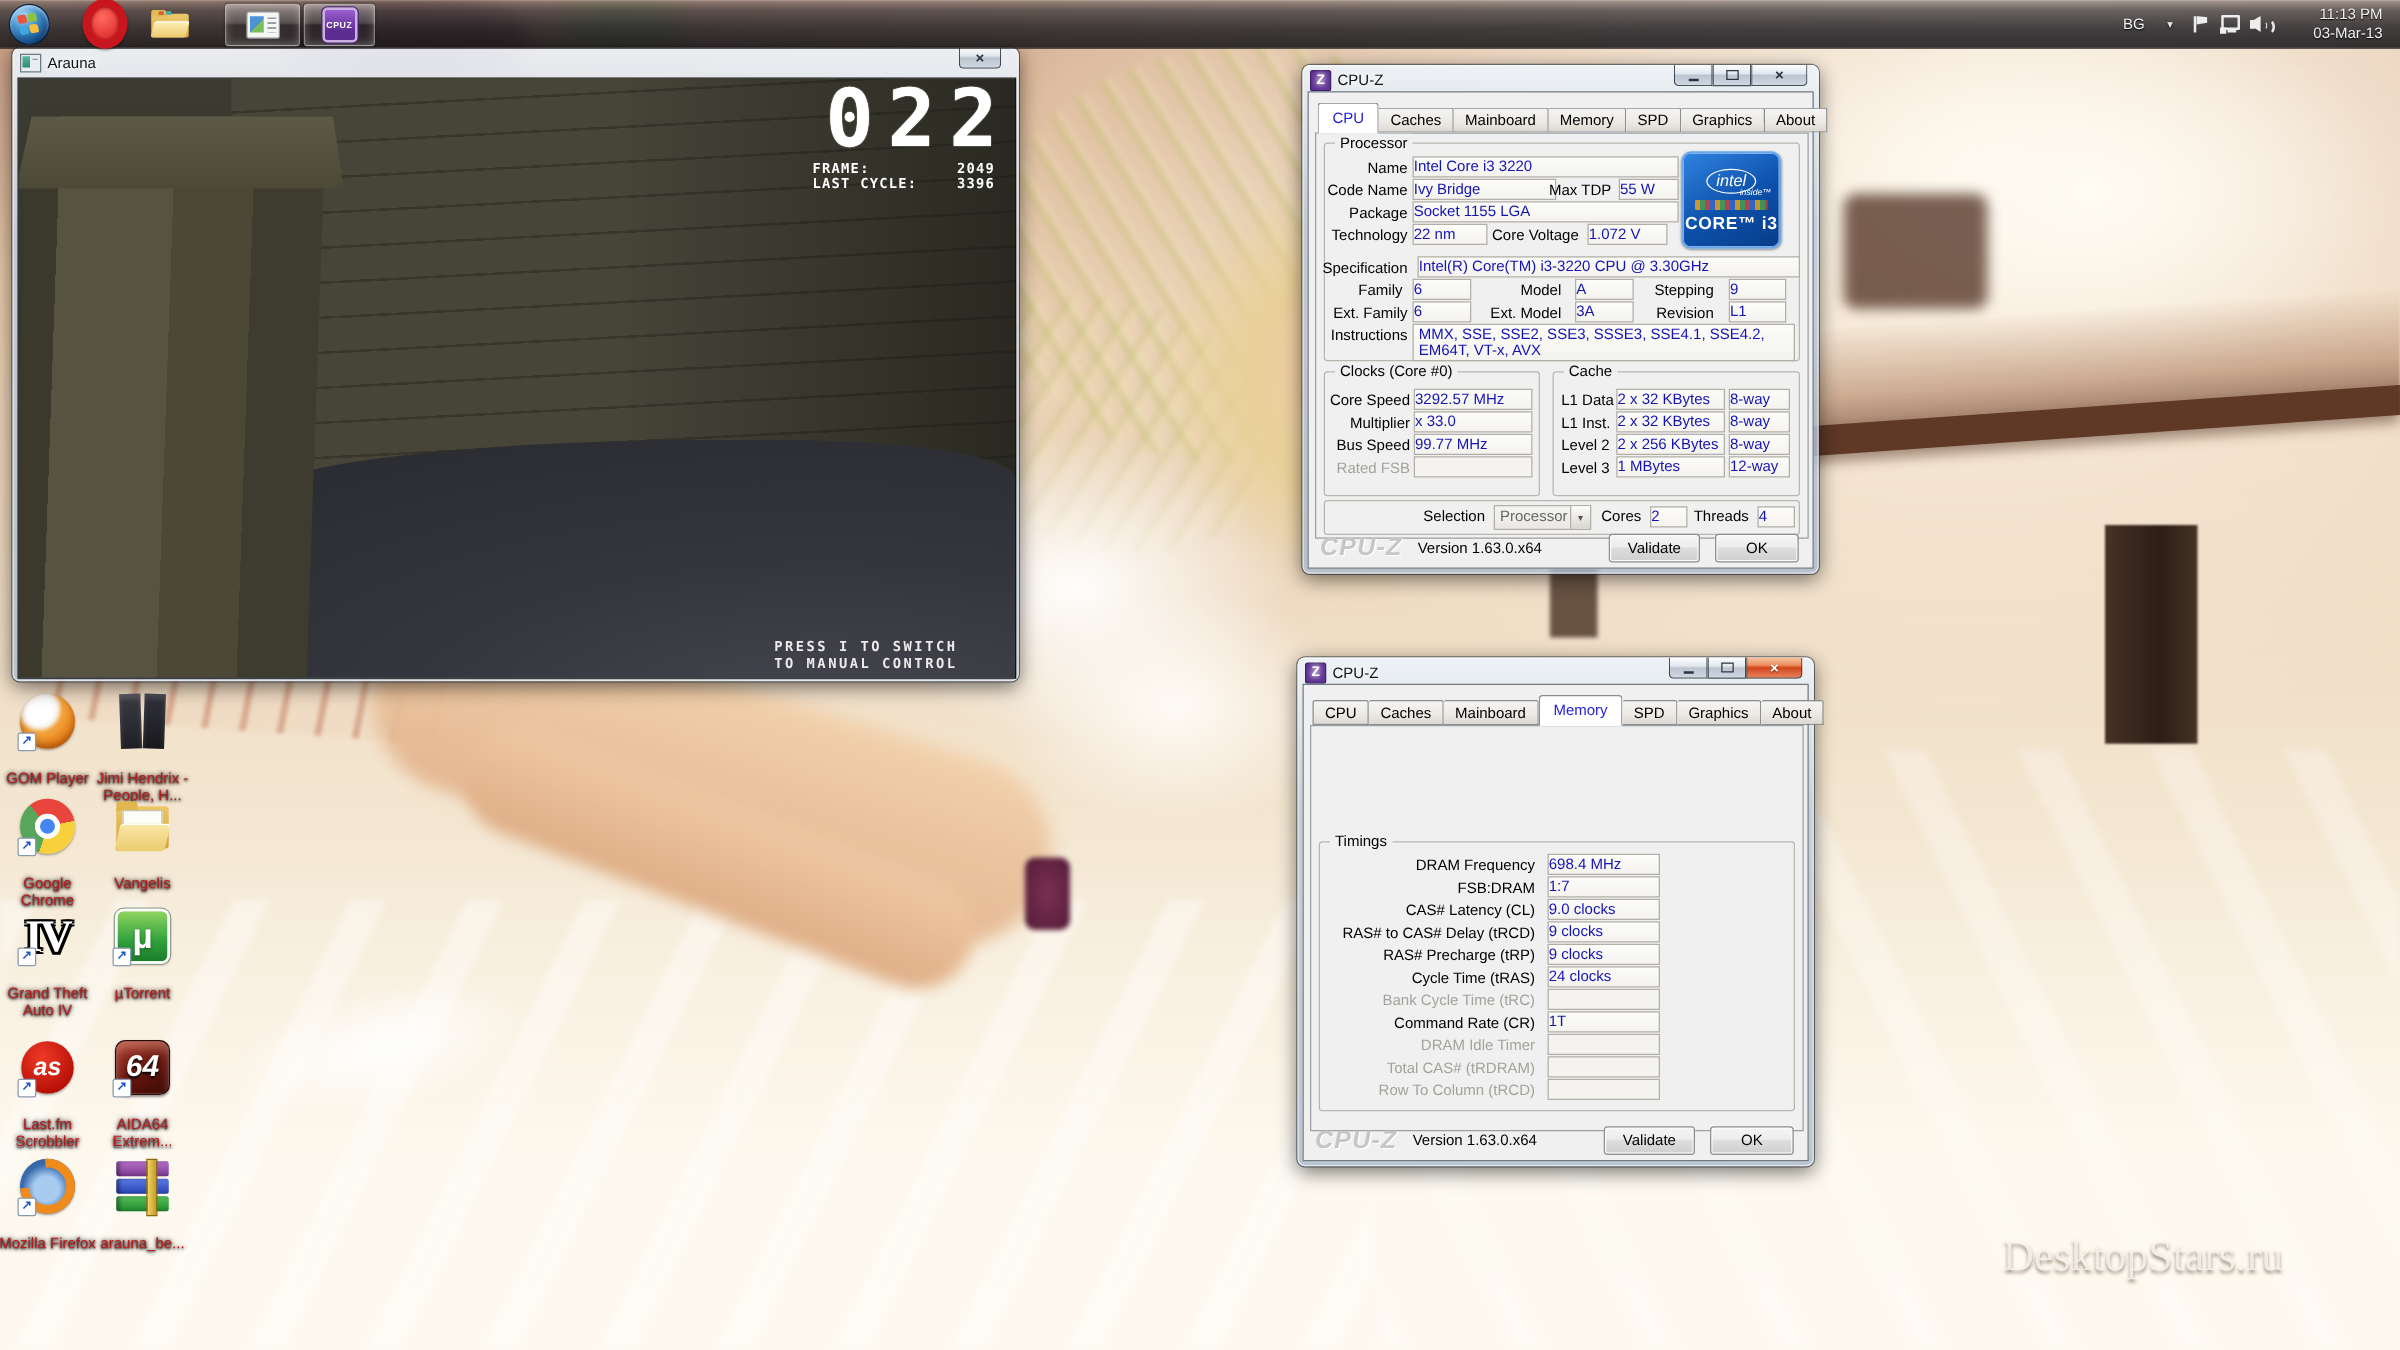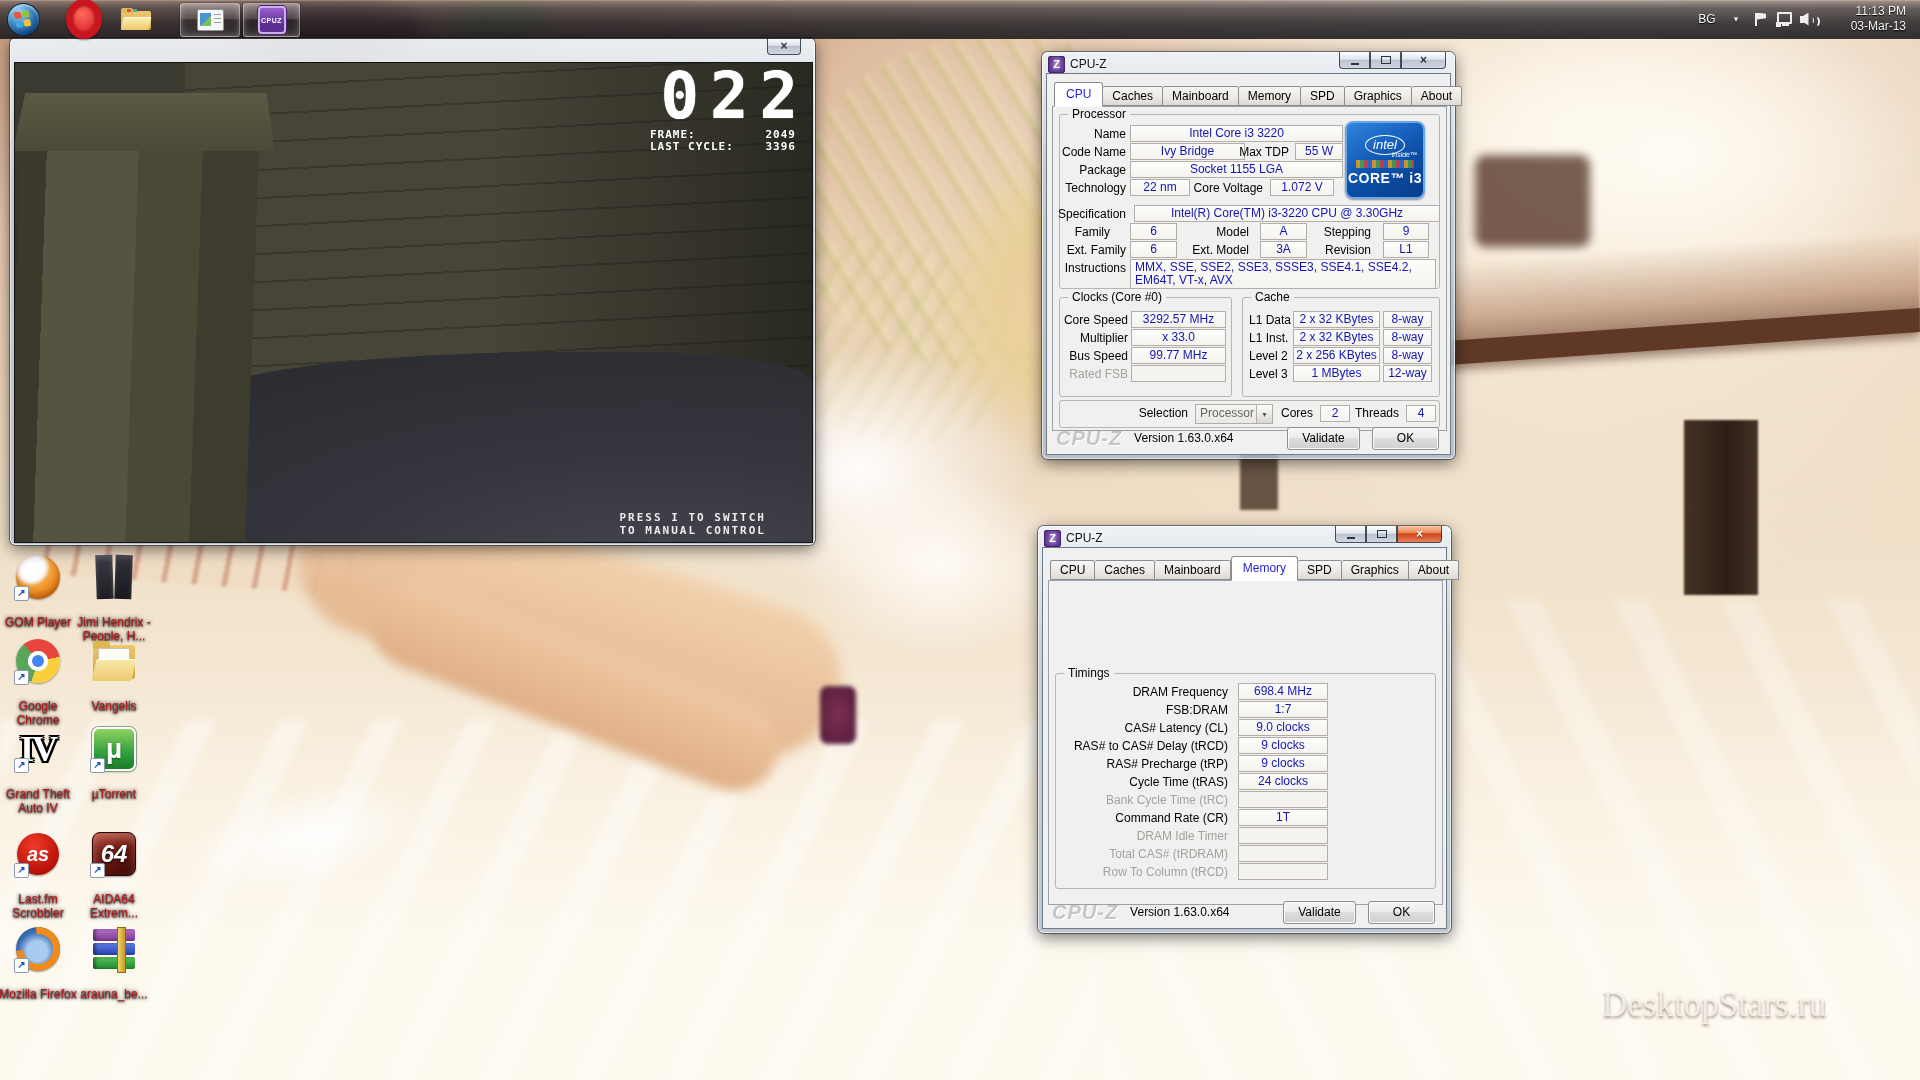--- a/index.html
+++ b/index.html
@@ -137,21 +137,21 @@
     background:linear-gradient(#f6f5f3,#ece9e4 60%,#ddd9d1);border:1px solid #8b8e90;border-left:none;border-radius:2px 2px 0 0;}
   .tab:first-child{border-left:1px solid #8b8e90;}
   .tab.active{height:23px;line-height:23px;background:#fff;color:#1f1fd8;border-left:1px solid #8b8e90;
     border-bottom:1px solid #fff;margin-bottom:-1px;z-index:2;border-radius:3px 3px 0 0;padding:0 11px;}
   .page{position:absolute;left:5px;top:32px;width:393px;height:323px;background:#f0f0f0;border:1px solid #9aa0a5;}
   .grp{position:absolute;border:1px solid #bab6ae;border-radius:3px;}
   .grp .gt{position:absolute;top:-8px;left:8px;background:#f0f0f0;padding:0 4px;font-size:12px;color:#000;}
   .lbl{position:absolute;font-size:12px;color:#000;white-space:nowrap;}
   .lbl.dis{color:#a5a29b;}
   .fld{position:absolute;height:15px;border:1px solid #b3afa7;background:linear-gradient(#fcfcfa,#f4f3ef);
-    font-size:12px;line-height:15px;color:#1414b4;text-align:center;white-space:nowrap;overflow:hidden;}
+    font-size:12px;line-height:15px;color:#1414b4;white-space:nowrap;overflow:hidden;}
   .fld.left{text-align:left;padding:1px 4px;white-space:normal;line-height:13px;}
   .fld.dis{background:#f4f3ef;}
   .combo{position:absolute;height:18px;border:1px solid #b3afa7;background:linear-gradient(#f4f4f2,#e9e8e4);
     font-size:12px;line-height:17px;color:#666;padding-left:4px;}
   .combo .arr{position:absolute;right:0;top:0;width:15px;height:100%;border-left:1px solid #b3afa7;
     background:linear-gradient(#fdfdfd,#d8d6d0);display:flex;align-items:center;justify-content:center;font-size:8px;color:#555;}
   .foot{position:absolute;left:5px;right:5px;bottom:2px;height:28px;display:flex;align-items:center;}
   .zlogo{font-size:20px;font-weight:bold;font-style:italic;color:#c6c6c4;text-shadow:1px 1px 0 #fff;letter-spacing:1px;margin-left:4px;}
   .ver{font-size:12px;color:#000;margin-left:12px;}
   .btn{height:21px;border:1px solid #8e8f8f;border-radius:3px;font-size:12px;display:flex;align-items:center;justify-content:center;
@@ -341,20 +341,27 @@
         <div class="ic-rar">
           <i class="b1"></i>
           <i class="b2"></i>
           <i class="b3"></i>
         </div>
       </div>
     <div class="dlabel">arauna_be...</div>
   </div>
 
   <div class="aero" id="arauna">
+    <div class="titlebar">
+      <span class="ar-icon">
+          <i></i>
+          <b></b>
+        </span>
+      <span>Arauna</span>
+    </div>
     <div class="capbtns" style="right:14px;">
       <div class="cap close first" style="width:32px;border-radius:0 0 4px 4px;">
           <span class="xgl">×</span>
         </div>
     </div>
     <div id="ar-content">
       <div id="ar-wall"></div>
       <div id="ar-walldark"></div>
       <div id="ar-water"></div>
       <div id="ar-pillar">
@@ -421,21 +428,21 @@
           <div class="lbl" style="right:176px;top:66px;">Core Voltage</div>
           <div class="fld" style="left:210px;top:64px;width:62px;">1.072 V</div>
           <div class="intelbadge">
             <span class="io">intel</span>
             <span style="font-size:7px;font-style:italic;align-self:flex-end;margin:-6px 6px 0 0;">inside™</span>
             <span class="chipstrip"></span>
             <span class="core">CORE™ i3</span>
           </div>
           <div class="lbl" style="right:313px;top:92px;">Specification</div>
           <div class="fld" style="left:74px;top:90px;width:304px;">Intel(R) Core(TM) i3-3220 CPU @ 3.30GHz</div>
-          <div class="lbl" style="right:329px;top:110px;">Family</div>
+          <div class="lbl" style="right:317px;top:110px;">Family</div>
           <div class="fld" style="left:70px;top:108px;width:45px;">6</div>
           <div class="lbl" style="right:190px;top:110px;">Model</div>
           <div class="fld" style="left:200px;top:108px;width:45px;">A</div>
           <div class="lbl" style="right:68px;top:110px;">Stepping</div>
           <div class="fld" style="left:323px;top:108px;width:44px;">9</div>
           <div class="lbl" style="right:313px;top:128px;">Ext. Family</div>
           <div class="fld" style="left:70px;top:126px;width:45px;">6</div>
           <div class="lbl" style="right:190px;top:128px;">Ext. Model</div>
           <div class="fld" style="left:200px;top:126px;width:45px;">3A</div>
           <div class="lbl" style="right:68px;top:128px;">Revision</div>

